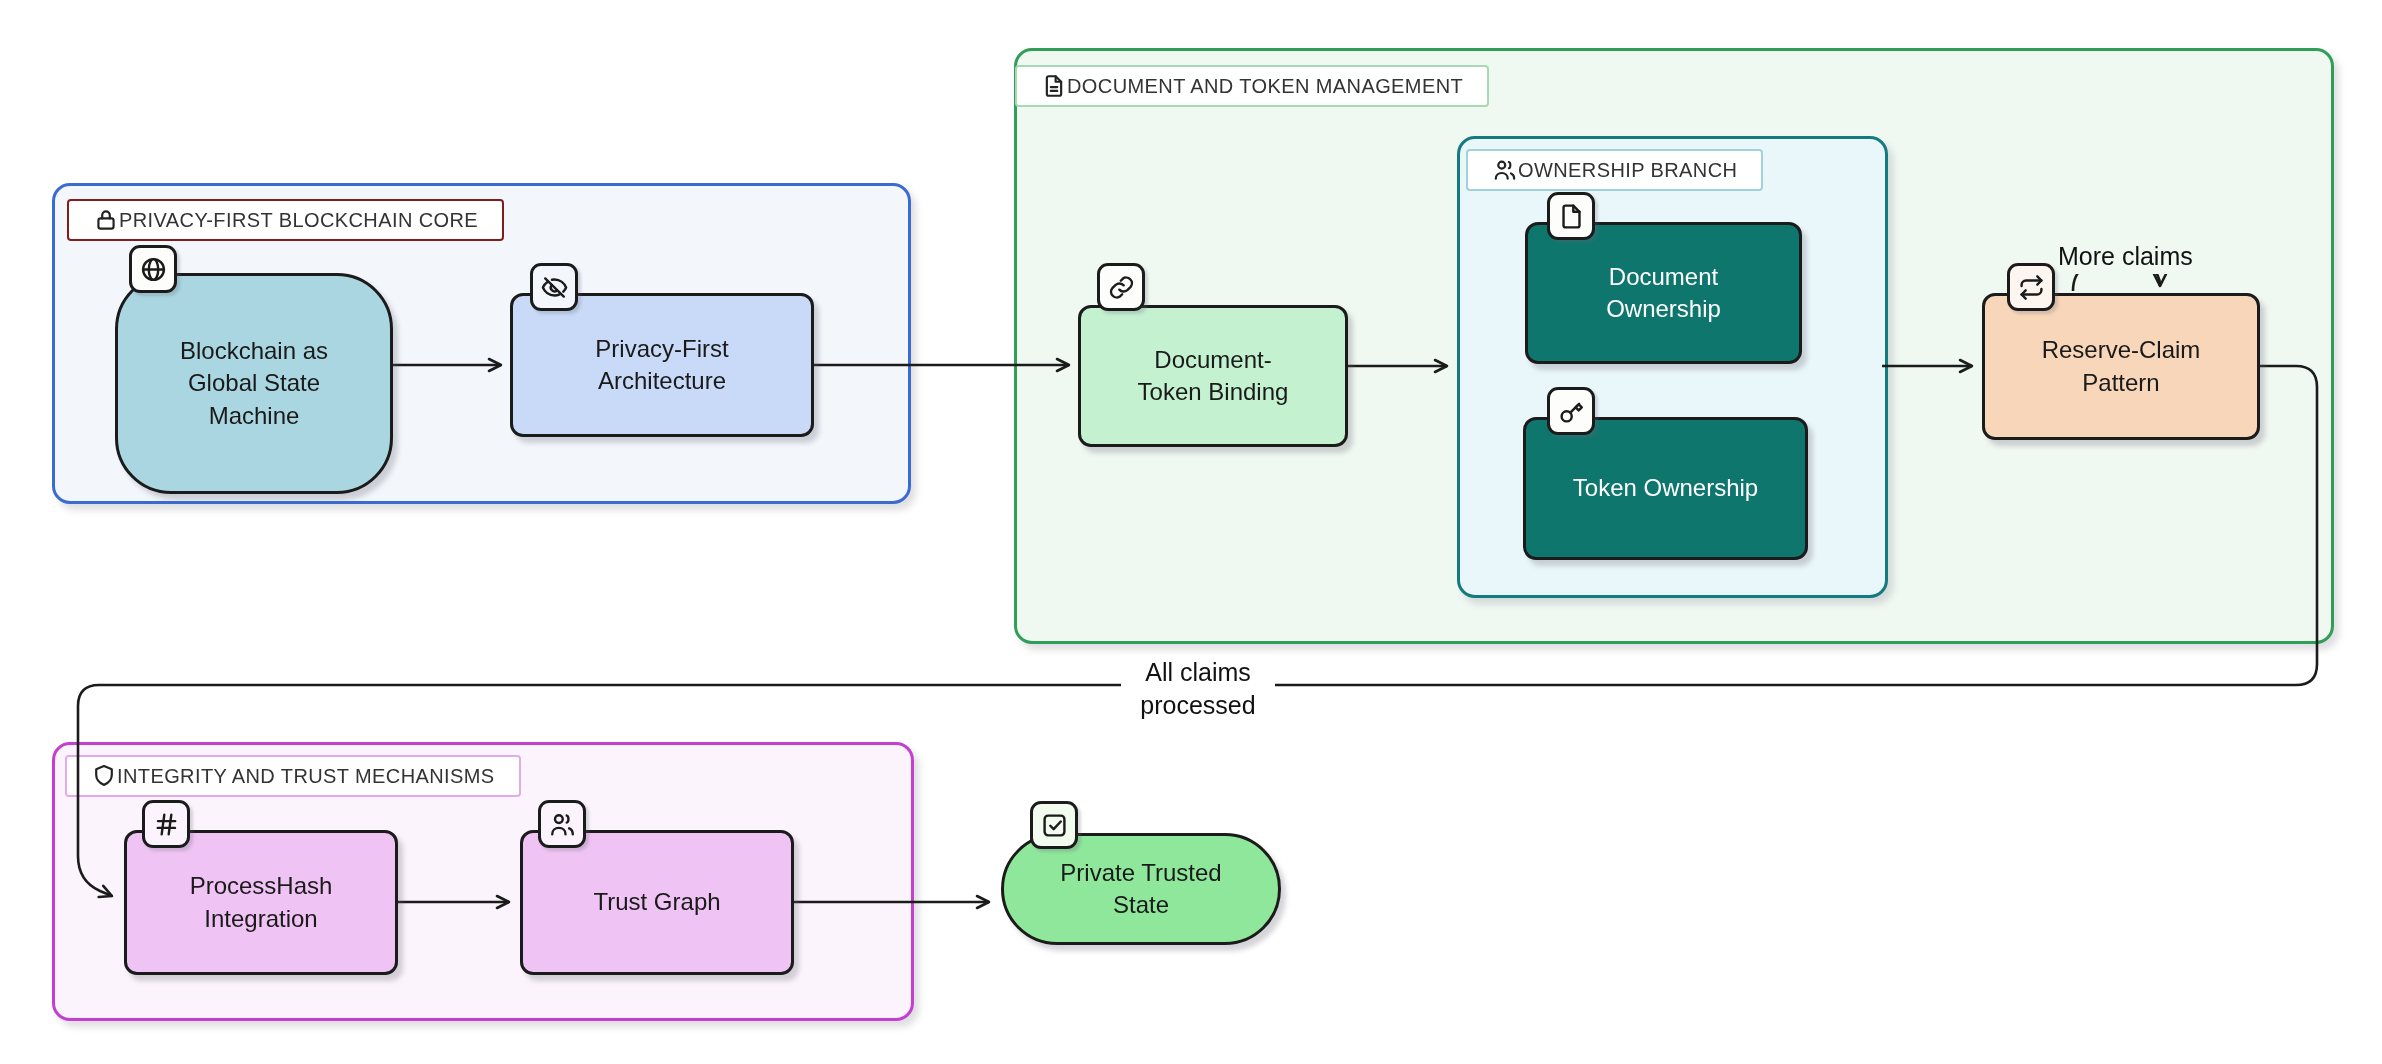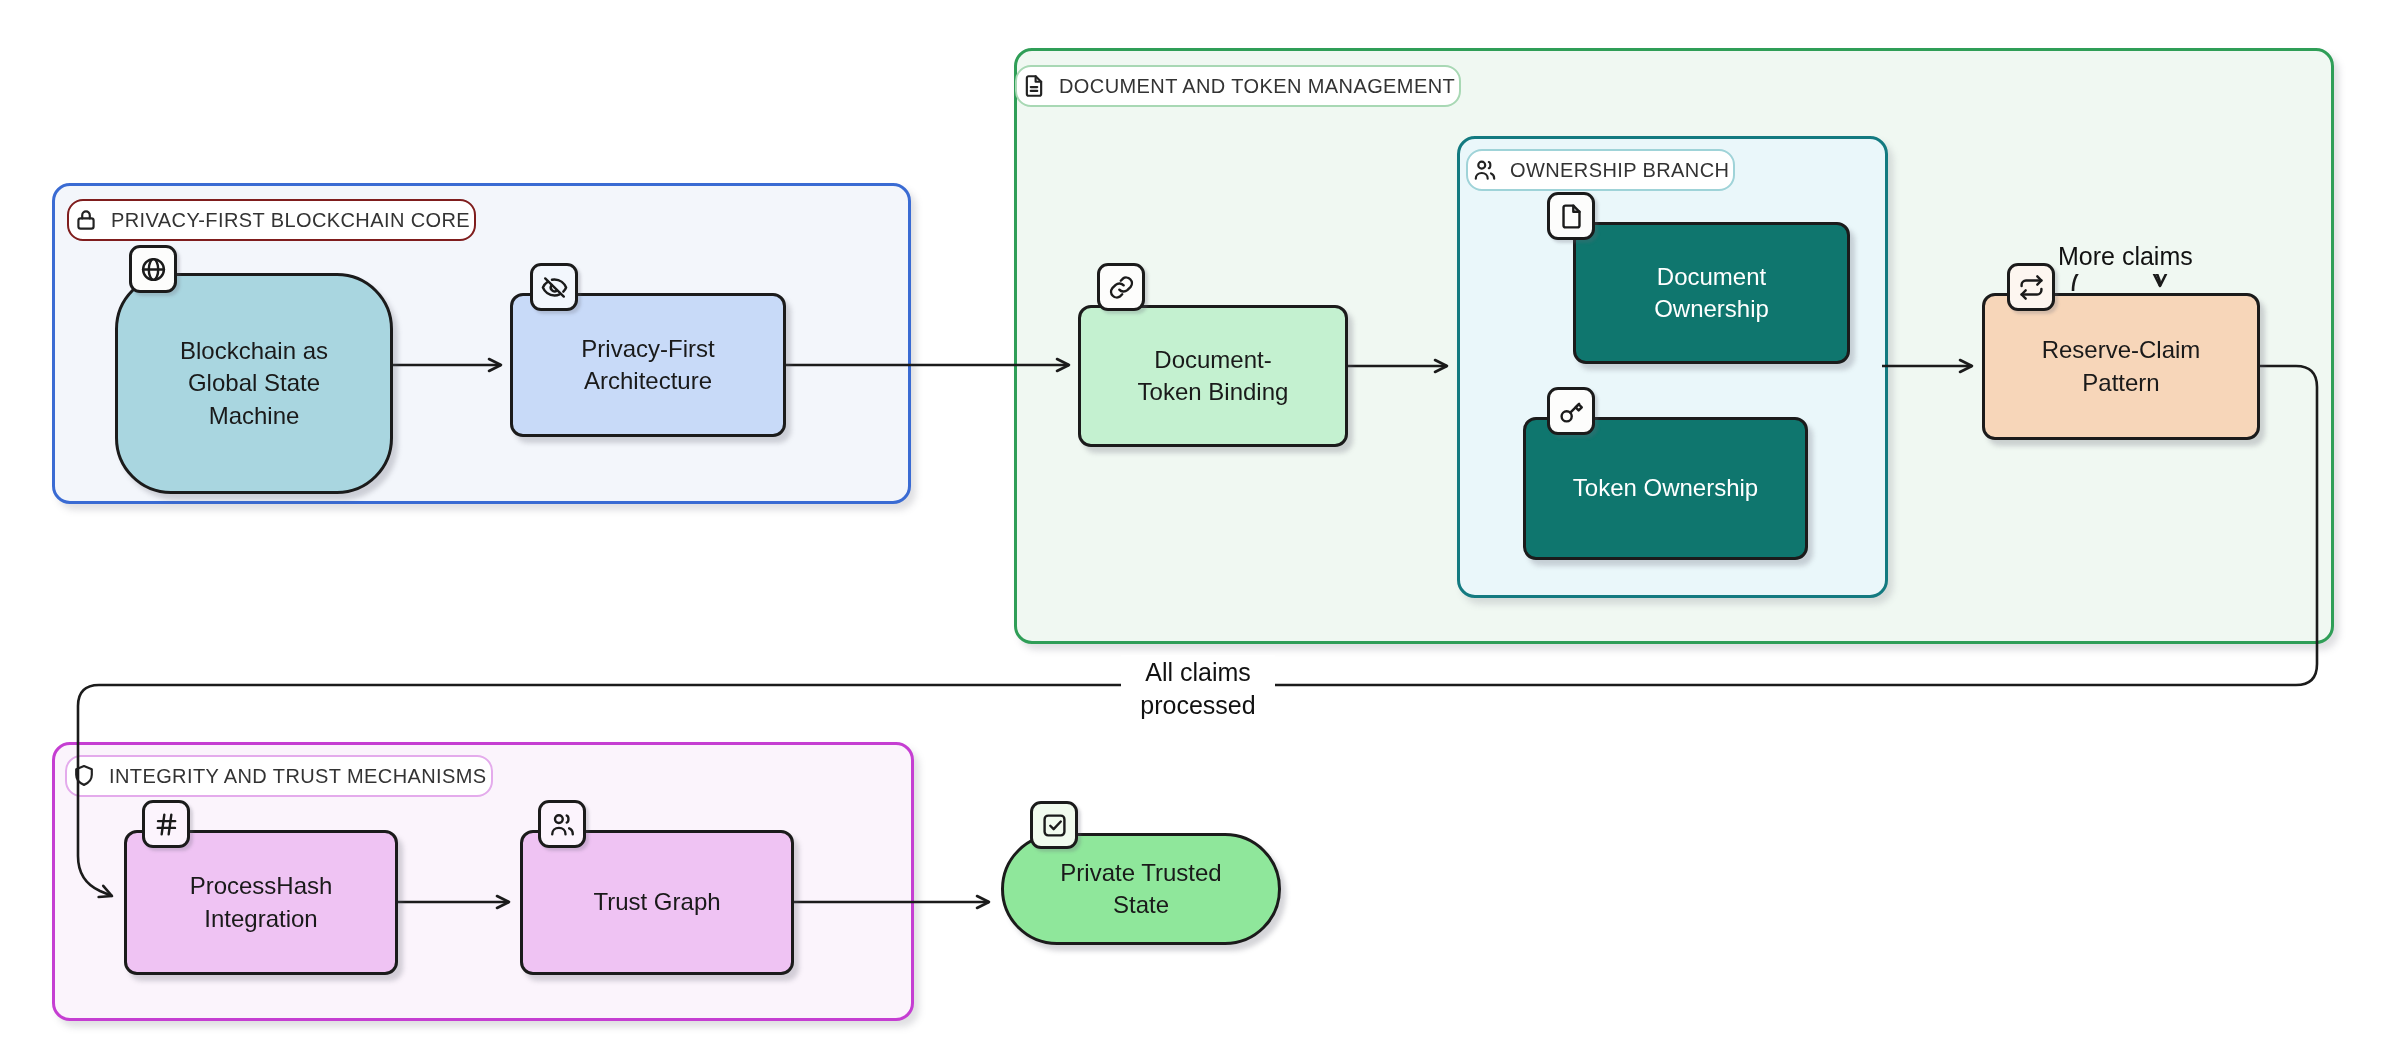--- a/index.html
+++ b/index.html
@@ -7,22 +7,22 @@
     position:relative;width:2382px;height:1064px;background:#ffffff;
     font-family:"Liberation Sans","DejaVu Sans",sans-serif;color:#1a1a1a;overflow:hidden;
   }
   
   .group{position:absolute;border-radius:18px;box-shadow:5px 6px 7px rgba(110,110,125,.22);}
   .g-privacy {left:52px;  top:183px; width:853px;  height:315px; background:#f3f6fb; border:3px solid #3a6bd3;}
   .g-green   {left:1014px;top:48px;  width:1314px; height:590px; background:#f0f8f2; border:3px solid #2f9e57;}
   .g-own     {left:1457px;top:136px; width:425px;  height:456px; background:#eaf7fa; border:3px solid #137a80;}
   .g-purple  {left:52px;  top:742px; width:856px;  height:273px; background:#fbf4fc; border:3px solid #c53ed2;}
   .ghdr{
-    position:absolute;display:inline-flex;align-items:center;gap:12px;
-    background:#ffffff;border-radius:16px;padding:6px 4px;height:26px;
+    position:absolute;display:inline-flex;align-items:center;
+    background:#ffffff;border-radius:4px;padding:6px 24px;height:26px;
     font-size:20px;font-weight:500;letter-spacing:.4px;color:#333;white-space:nowrap;
   }
   .h-privacy{left:67px;  top:199px; border:2px solid #7f1d1d;}
   .h-green  {left:1015px;top:65px;  border:2px solid #a8d8b4;}
   .h-own    {left:1466px;top:149px; border:2px solid #9fd3d8;}
   .h-purple {left:65px;  top:755px; border:2px solid #e4abec;}
   .ghdr .ic{display:inline-flex;}
   .ghdr svg{width:26px;height:26px;stroke:#222;}
   
   #edges{position:absolute;left:0;top:0;z-index:3;pointer-events:none;}
@@ -33,23 +33,23 @@
   .el-all {left:1121px;top:655px;width:154px;background:#ffffff;padding:1px 0;}
   
   .node{
     position:absolute;z-index:5;display:flex;align-items:center;justify-content:center;
     box-sizing:border-box;border:3px solid #1b1b1b;background:#fff;
     font-size:24px;line-height:1.35;text-align:center;
     box-shadow:5px 6px 5px rgba(105,105,118,.28);cursor:default;
   }
   .rect{border-radius:13px;}
   .n-blockchain{left:115px; top:273px; width:278px;height:221px;background:#a9d6e0;border-radius:56px;padding:0 30px;}
-  .n-privacy   {left:510px; top:293px; width:276px;height:144px;background:#c8daf8;padding:0 43px;}
+  .n-privacy   {left:510px; top:293px; width:304px;height:144px;background:#c8daf8;padding:0 43px;}
   .n-dtb       {left:1078px;top:293px; width:270px;height:142px;background:#c4f1d0;padding:0 55px;margin-top:12px;}
-  .n-docown    {left:1525px;top:222px; width:277px;height:142px;background:#0f766e;color:#fff;padding:0 63px;margin-left:48px;}
+  .n-docown    {left:1525px;top:222px; width:277px;height:142px;background:#0f766e;color:#fff;padding:0 63px;}
   .n-tokown    {left:1523px;top:417px; width:285px;height:143px;background:#0f766e;color:#fff;padding:0 18px;}
   .n-reserve   {left:1982px;top:293px; width:278px;height:147px;background:#f7d6b9;padding:0 49px;}
   .n-process   {left:124px; top:830px; width:274px;height:145px;background:#efc3f3;padding:0 52px;}
   .n-trust     {left:520px; top:830px; width:274px;height:145px;background:#efc3f3;padding:0 20px;}
   .n-pts       {left:1001px;top:833px; width:280px;height:112px;background:#8fe79b;border-radius:72px;padding:0 40px;}
   
   .badge{
     position:absolute;z-index:6;width:48px;height:48px;box-sizing:border-box;
     border:3px solid #1b1b1b;border-radius:11px;background:#fdfdfc;
     display:flex;align-items:center;justify-content:center;

